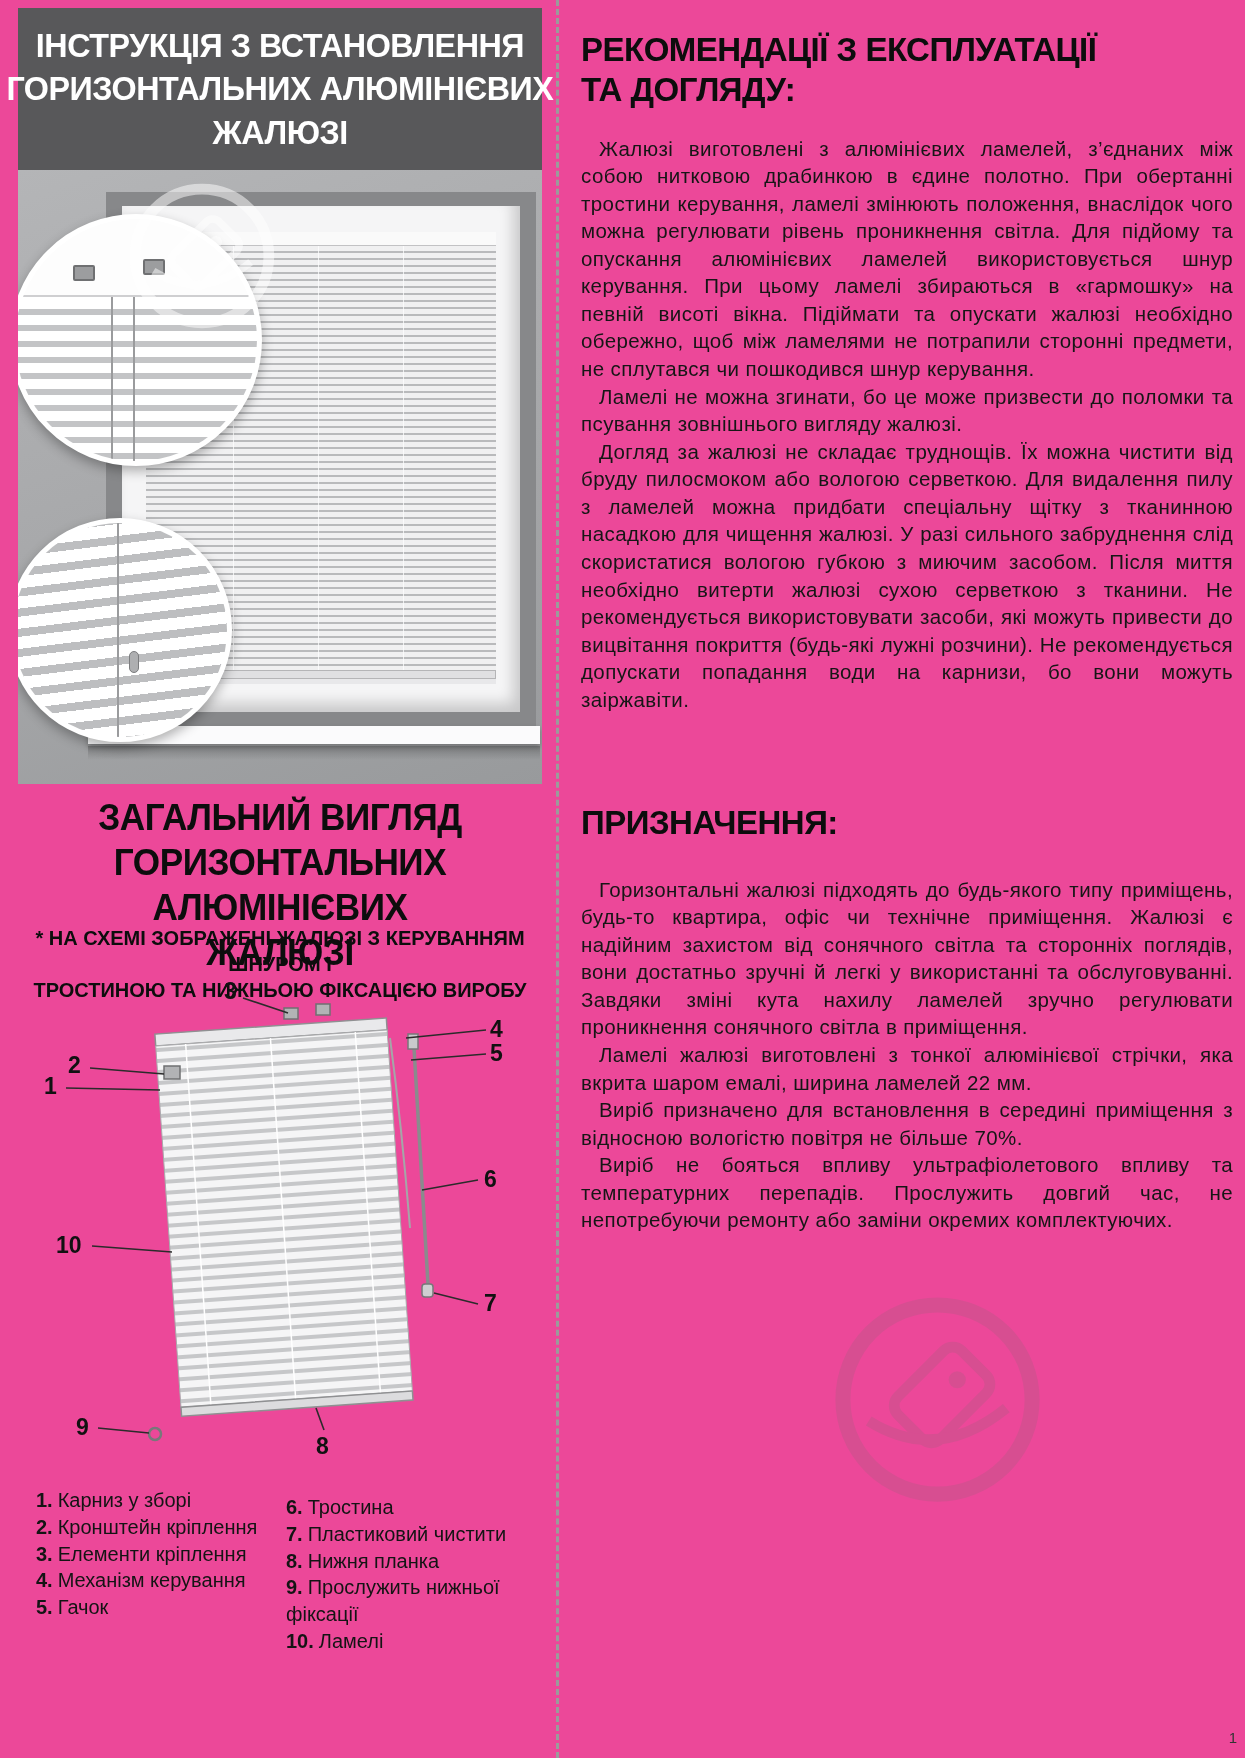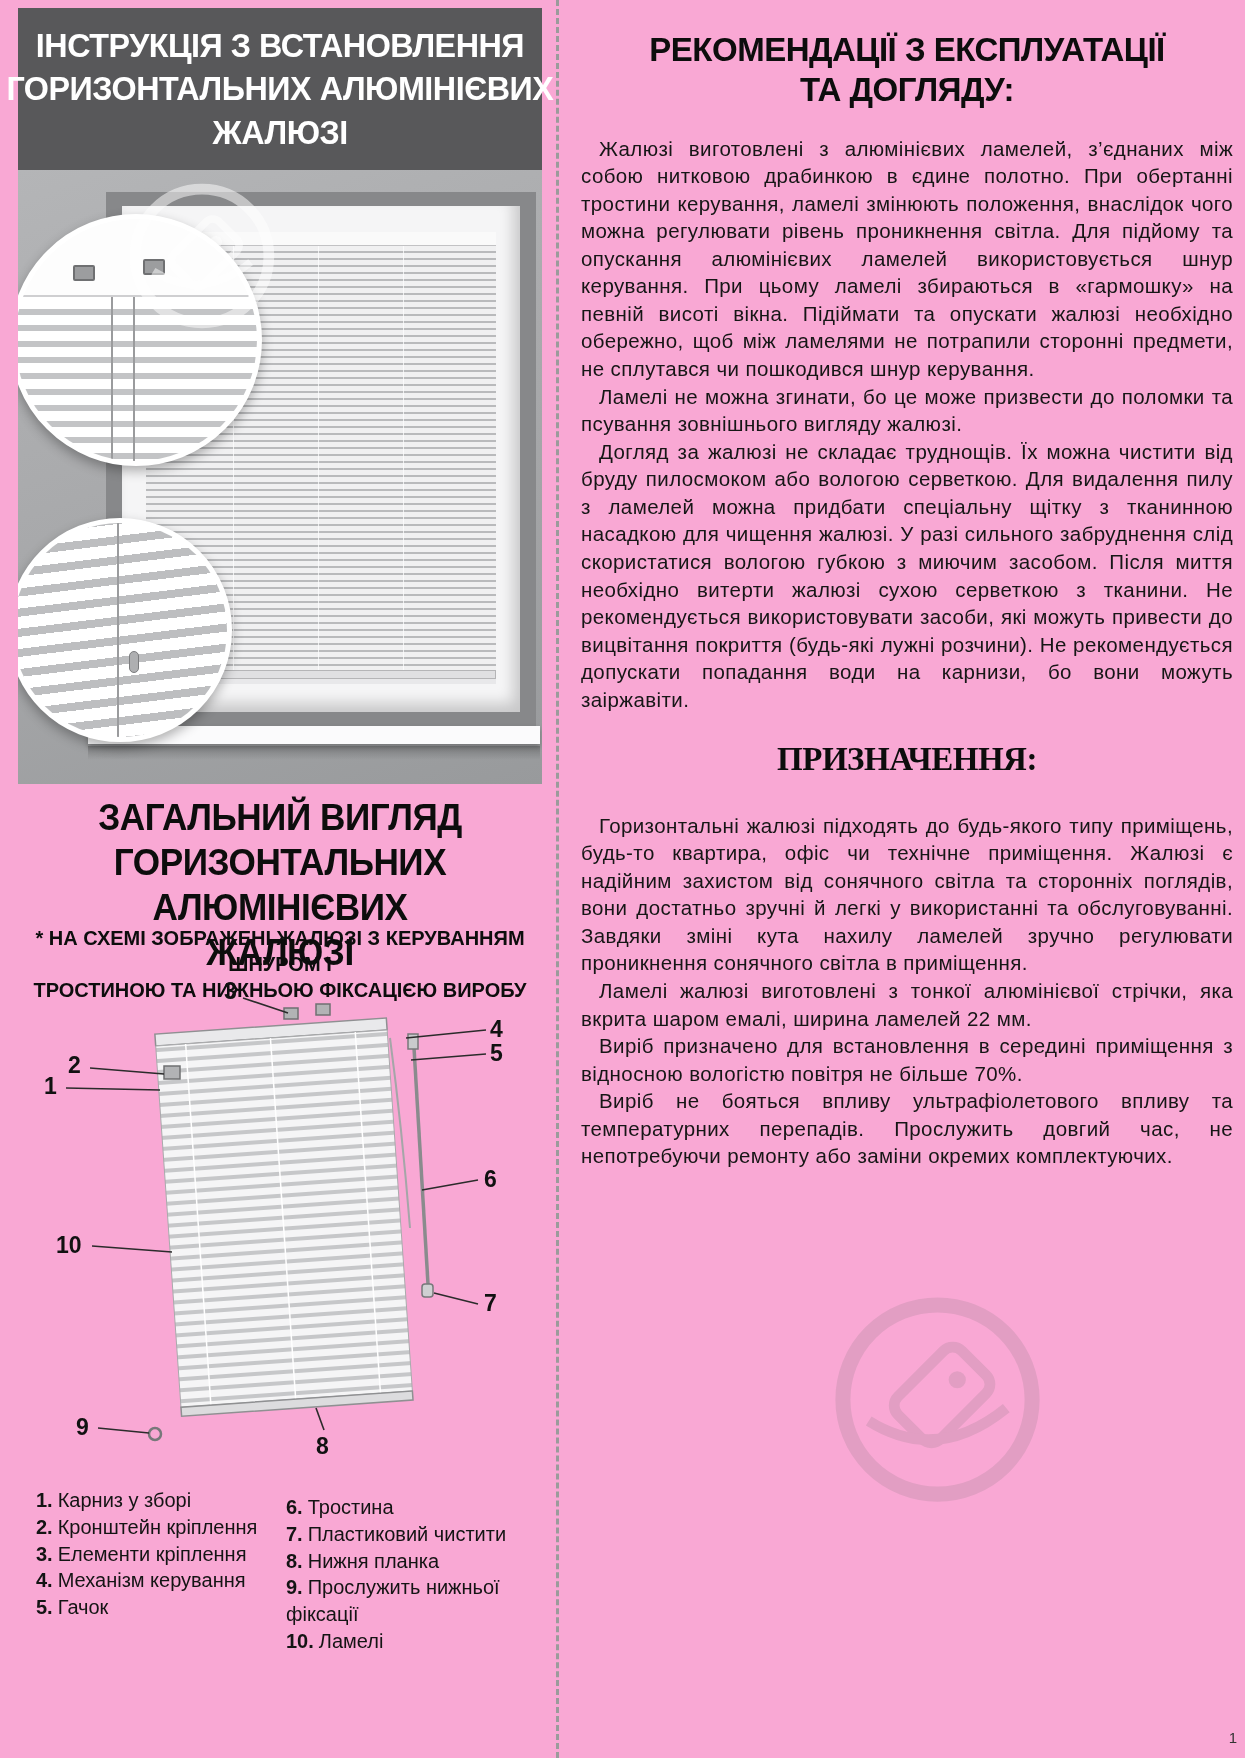--- a/index.html
+++ b/index.html
@@ -1,19 +1,19 @@
 <!DOCTYPE html>
 <html><head>
 <meta charset="utf-8">
 <style>
   * { margin:0; padding:0; box-sizing:border-box; }
   html,body { background:#e9e9e9; }
   .page {
     position:relative; width:1245px; height:1758px; margin:0 auto;
-    background:#f9a8d4; overflow:hidden;
+    background:#ec4899; overflow:hidden;
     font-family:"Liberation Sans", sans-serif; color:#141414;
   }
 
   
   .header-box {
     position:absolute; left:18px; top:8px; width:524px; height:162px;
     background:#58585a; color:#ffffff;
     display:flex; flex-direction:column; justify-content:center; align-items:center;
     font-weight:bold; font-size:34px; line-height:1.28; text-align:center;
     letter-spacing:-0.5px; transform-origin:center;
@@ -81,25 +81,25 @@
   .legend-col.c2 { left:268px; width:256px;margin-top:7px; }
   .legend-row .num { font-weight:bold; margin-right:5px; }
 
   
   .divider { position:absolute; left:556px; top:0; height:1758px; width:0;
              border-left:3px dashed #9b9b9b; }
 
   
   .right-col { position:absolute; left:581px; top:30px; width:652px; }
   .care-title, .purpose-title {
-    text-align:center; font-weight:bold; font-size:33px; line-height:1.22;
+    text-align:left; font-weight:bold; font-size:33px; line-height:1.22;
     letter-spacing:-0.5px; color:#0d0d0d;
   }
   .care-title { margin-bottom:24px; }
-  .purpose-title { margin-top:26px; margin-bottom:32px;font-family:Liberation Serif, serif; }
+  .purpose-title { margin-top:90px; margin-bottom:32px; }
   .para {
     font-size:20.5px; line-height:1.345; text-align:justify;
     letter-spacing:0.4px; text-indent:18px; color:#161616;
   }
 
   .page-num { position:absolute; right:8px; bottom:12px; font-size:15px; color:#333; }
 </style>
 </head>
 <body>
 

